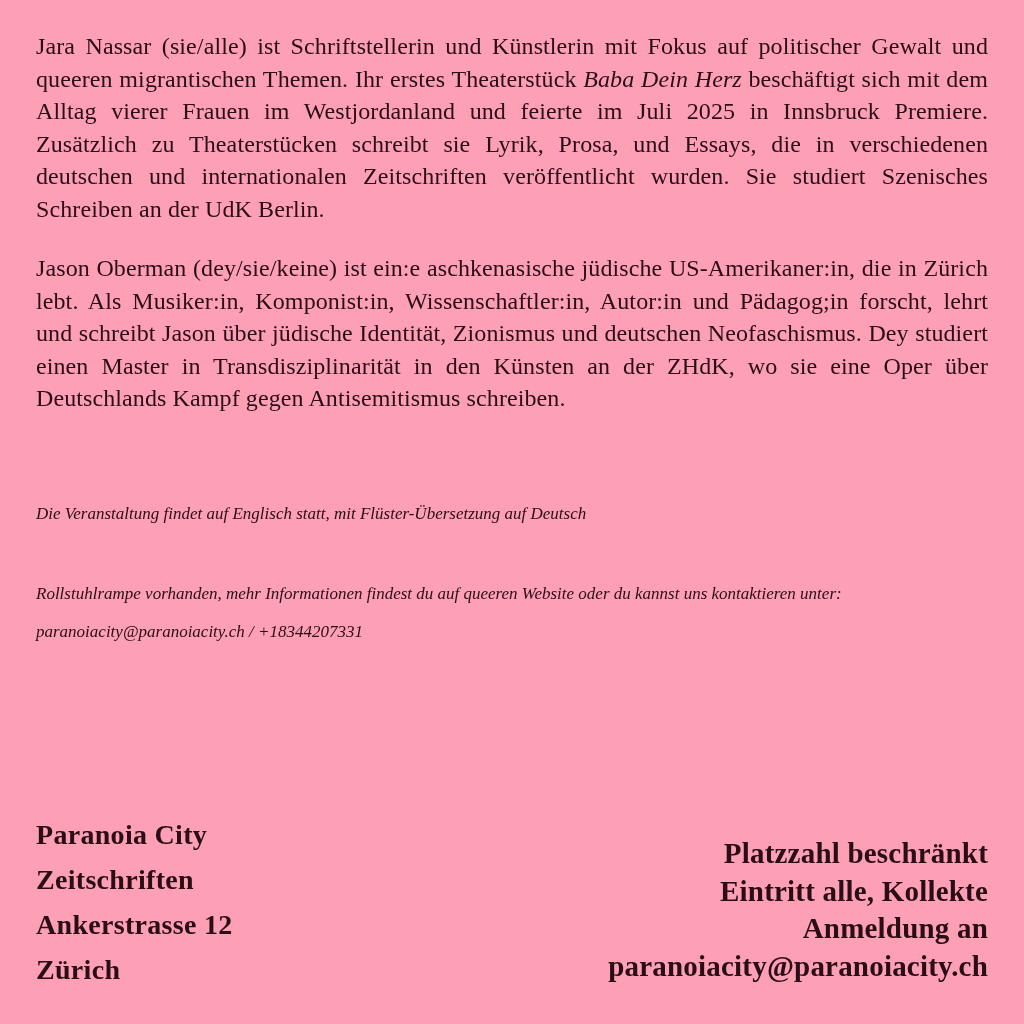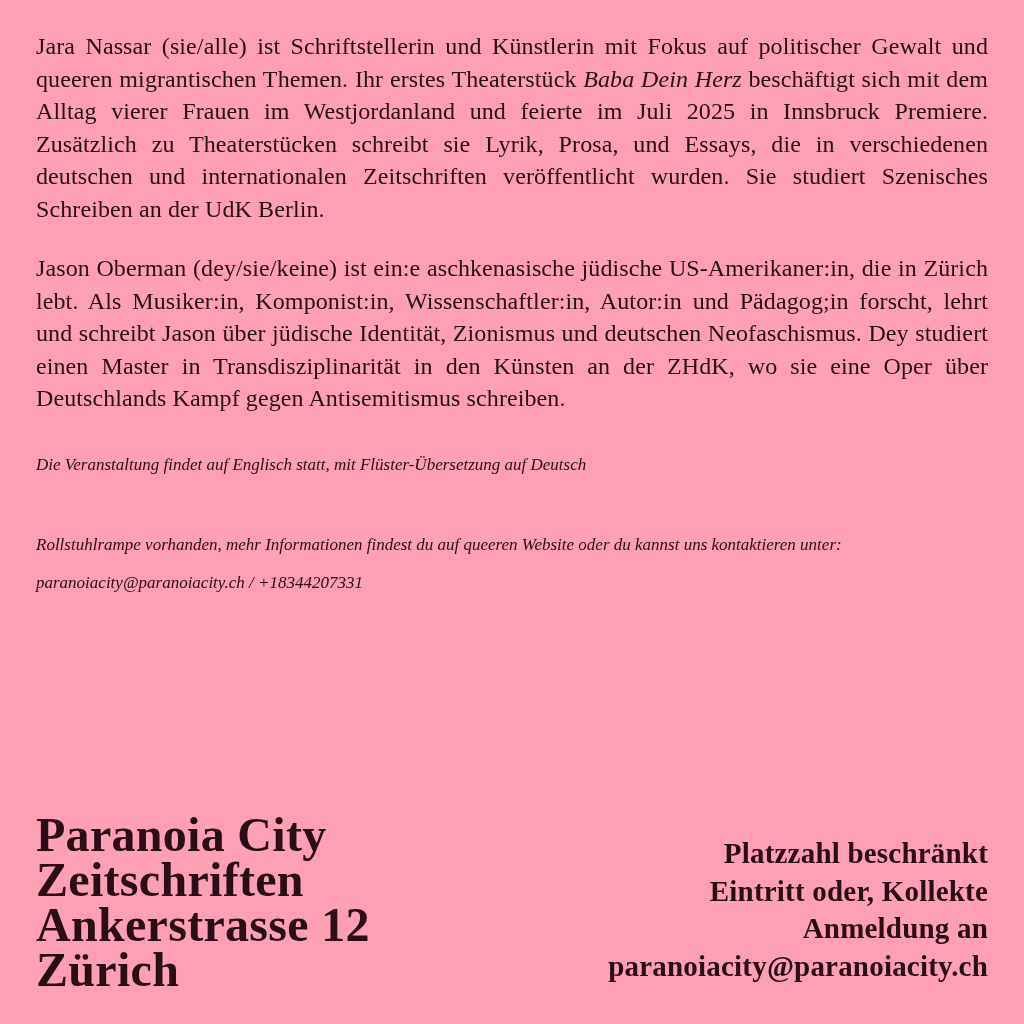--- a/index.html
+++ b/index.html
@@ -15,41 +15,41 @@
     padding: 30px 36px 0 36px;
   }
   .bio {
     font-size: 24px;
     line-height: 32.5px;
     text-align: justify;
     font-weight: 500;
     letter-spacing: 0.1px;
   }
   .bio-jara { margin-bottom: 27px; }
-  .bio-jason { margin-bottom: 31px; }
+  .bio-jason { margin-bottom: 80px; }
   .play-title { font-style: italic; }
   .note {
     font-style: italic;
     font-size: 17px;
     line-height: 38px;
     font-weight: 500;
   }
   .note-language { margin-bottom: 42px; white-space: nowrap; }
   .note-access { text-align: justify; }
   .footer {
     position: absolute;
     left: 36px;
     right: 36px;
     bottom: 32px;
     display: flex;
     justify-content: space-between;
     align-items: flex-end;
   }
   .venue {
-    font-size: 48px;
+    font-size: 28px;
     line-height: 45px;
     font-weight: 700;
     text-align: left;
     letter-spacing: 0.3px;
   }
   .event-info {
     font-size: 29px;
     line-height: 37.5px;
     font-weight: 700;
     text-align: right;
@@ -74,20 +74,20 @@
 
     <div class="venue">
       <div>Paranoia City</div>
       <div>Zeitschriften</div>
       <div>Ankerstrasse 12</div>
       <div>Zürich</div>
     </div>
 
     <div class="event-info">
       <div>Platzzahl beschränkt</div>
-      <div>Eintritt oder, Kollekte</div>
+      <div>Eintritt alle, Kollekte</div>
       <div>Anmeldung an</div>
       <div>paranoiacity@paranoiacity.ch</div>
     </div>
 
   </div>
 
 </div>
 
 </body></html>

